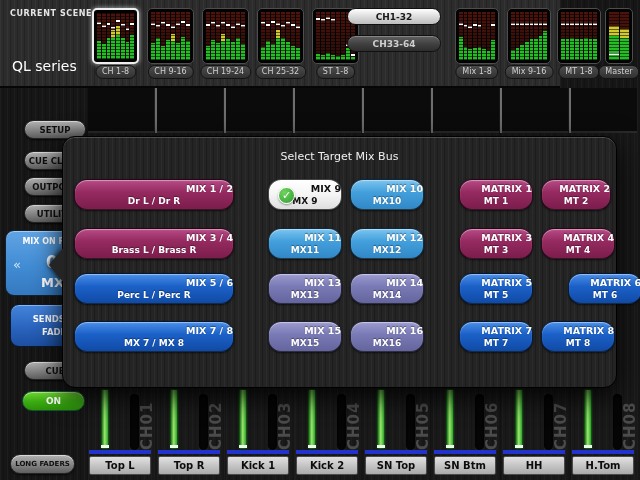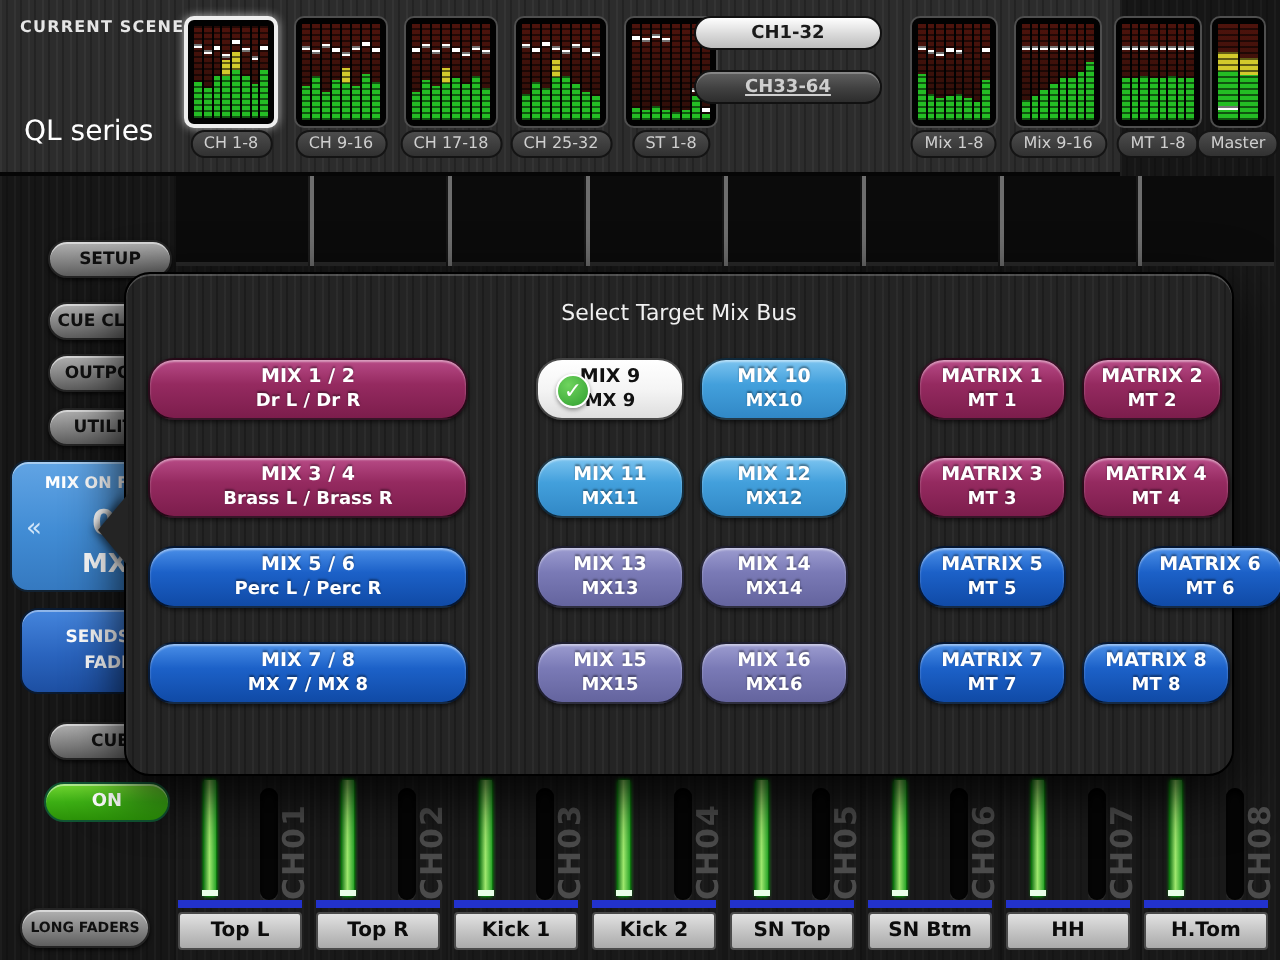--- a/index.html
+++ b/index.html
@@ -64,21 +64,21 @@
   .dialog { position:absolute; left:62px; top:136px; width:555px; height:252px; z-index:30;
     background:#242424;
     background-image:repeating-linear-gradient(90deg, rgba(255,255,255,.035) 0 1px, transparent 1px 3px, rgba(0,0,0,.22) 3px 4px, transparent 4px 7px);
     border-radius:13px; border:1px solid #000; box-shadow:inset 0 1px 0 rgba(255,255,255,.2), 0 8px 28px rgba(0,0,0,.9); }
   .pointer { position:absolute; left:-14px; top:110px; width:0; height:0;
     border-top:18px solid transparent; border-bottom:18px solid transparent; border-right:15px solid #242424; filter:drop-shadow(-2px 0 2px rgba(0,0,0,.6)); }
   .dtitle { position:absolute; left:0; top:13px; width:100%; text-align:center; font-size:11px; color:#f0f0f0; }
   .busbtn { position:absolute; height:31px; border-radius:13px; border:1px solid rgba(0,0,0,.7);
     color:#fff; font-weight:bold; text-align:center; padding-top:3px;
     box-shadow:inset 0 1px 1px rgba(255,255,255,.45), 0 1px 2px rgba(0,0,0,.6); }
-  .busbtn .bl1 { font-size:9.5px; line-height:12px; text-shadow:0 -1px 1px rgba(0,0,0,.4); }
+  .busbtn .bl1 { font-size:9.5px; line-height:12px; text-shadow:0 -1px 1px rgba(0,0,0,.4);text-align:right; }
   .busbtn .bl2 { font-size:9px; line-height:12px; text-shadow:0 -1px 1px rgba(0,0,0,.4); }
   .c-wine  { background:linear-gradient(#b84b87,#952a60 42%,#7c1d4c); }
   .c-blue  { background:linear-gradient(#4a8fe8,#1c61c8 42%,#104aa6); }
   .c-sky   { background:linear-gradient(#7cc4f0,#43a0dc 42%,#3188c6); }
   .c-slate { background:linear-gradient(#9c9cd0,#7a7ab6 42%,#64649e); }
   .c-white { background:linear-gradient(#ffffff,#f5f5f5 50%,#dedede); color:#111; }
   .c-white .bl1,.c-white .bl2 { text-shadow:none; }
   .chk { position:absolute; left:9px; top:7px; width:17px; height:17px; border-radius:50%;
     background:radial-gradient(circle at 35% 30%, #6fd45e, #2f9e2f); border:1px solid #fff;
     color:#fff; font-size:11px; line-height:16px; text-align:center; box-shadow:0 1px 2px rgba(0,0,0,.4); }
@@ -305,21 +305,21 @@
             <div class="bar">
               <div class="gfill" style="height: 45%;"></div>
               <div class="peak" style="bottom: 72%;"></div>
             </div>
             <div class="bar">
               <div class="gfill" style="height: 33%;"></div>
               <div class="peak" style="bottom: 68%;"></div>
             </div>
           </div>
         </div>
-        <div class="mtab" style="left: 225.5px;">CH 17-18</div>
+        <div class="mtab" style="left: 225.5px;">CH 19-24</div>
         <div class="mblock" style="left: 257px; width: 47px;">
           <div class="bars">
             <div class="bar">
               <div class="gfill" style="height: 28%;"></div>
               <div class="peak" style="bottom: 74%;"></div>
             </div>
             <div class="bar">
               <div class="gfill" style="height: 40%;"></div>
               <div class="peak" style="bottom: 70%;"></div>
             </div>
@@ -501,21 +501,21 @@
               <div class="peak" style="bottom: 10%;"></div>
             </div>
             <div class="bar">
               <div class="gfill yel" style="height: 64%;"></div>
             </div>
           </div>
         </div>
         <div class="mtab" style="left: 619px;">Master</div>
       </div>
     <div class="bankbtn bank-light" style="top:8px;">CH1-32</div>
-    <div class="bankbtn bank-dark" style="top:35px;text-decoration:underline;">CH33-64</div>
+    <div class="bankbtn bank-dark" style="top:35px;">CH33-64</div>
   </div>
 
   <div class="dialog">
     <div class="pointer"></div>
     <div class="dtitle">Select Target Mix Bus</div>
     <div id="dlgbtns">
         <div class="busbtn c-wine" style="left: 11px; top: 42px; width: 160px;">
           <div class="bl1">MIX 1 / 2</div>
           <div class="bl2">Dr L / Dr R</div>
         </div>

